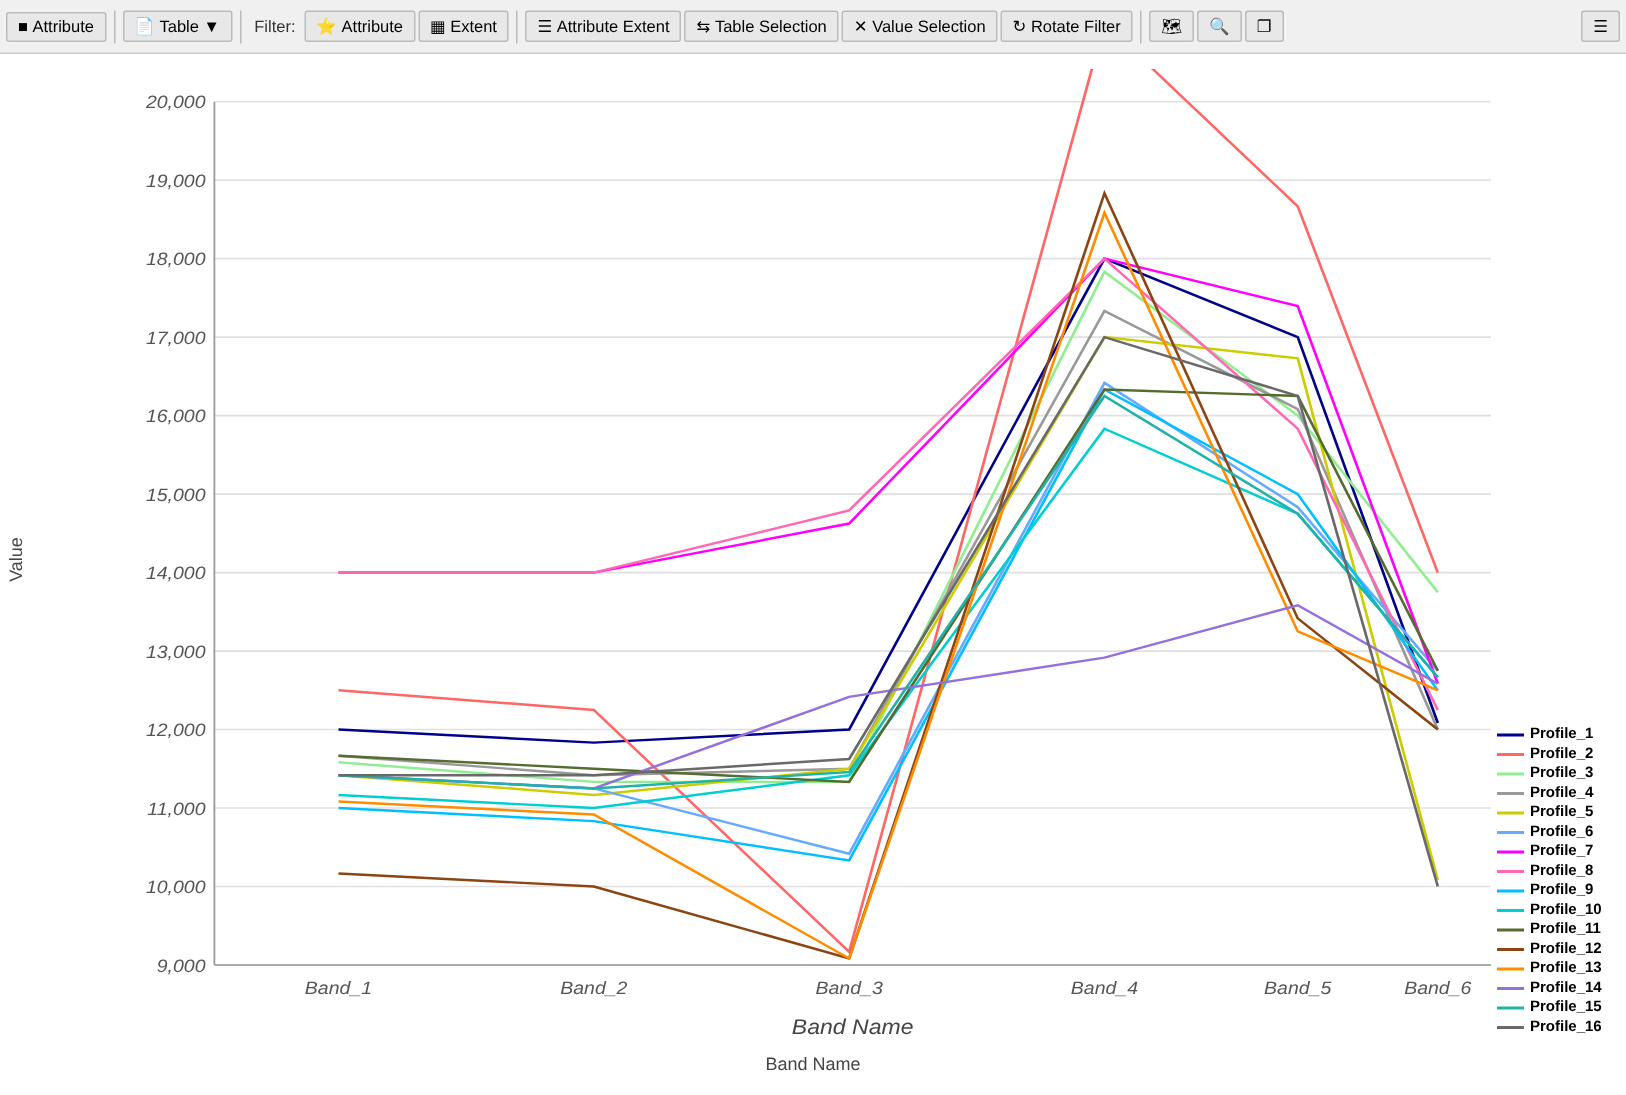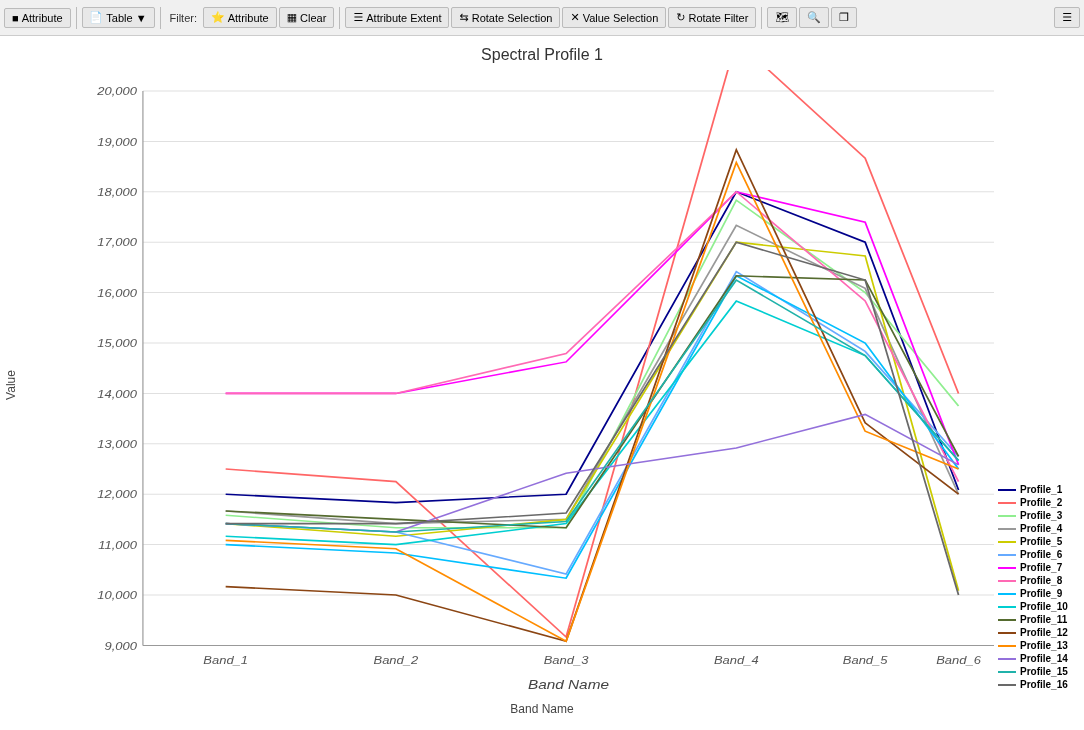--- a/index.html
+++ b/index.html
@@ -139,30 +139,30 @@
     <span>▼</span>
   </button>
   <div class="tb-separator"></div>
   <span class="tb-label">Filter:</span>
   <button class="tb-btn">
     <span>⭐</span>
     <span>Attribute</span>
   </button>
   <button class="tb-btn">
     <span>▦</span>
-    <span>Clear</span>
+    <span>Extent</span>
   </button>
   <div class="tb-separator"></div>
   <button class="tb-btn">
     <span>☰</span>
     <span>Attribute Extent</span>
   </button>
   <button class="tb-btn">
     <span>⇆</span>
-    <span>Rotate Selection</span>
+    <span>Table Selection</span>
   </button>
   <button class="tb-btn">
     <span>✕</span>
     <span>Value Selection</span>
   </button>
   <button class="tb-btn">
     <span>↻</span>
     <span>Rotate Filter</span>
   </button>
   <div class="tb-separator"></div>
@@ -175,21 +175,20 @@
   <button class="tb-btn">
     <span>❐</span>
   </button>
   <div style="flex:1"></div>
   <button class="tb-btn">
     <span>☰</span>
   </button>
 </div>
 
 <div id="chart-container">
-  <div id="chart-title">Spectral Profile 1</div>
 
   <div id="chart-body">
 
     <div id="y-label-container">
       <span id="y-label">Value</span>
     </div>
 
     <div id="y-axis-ticks">
     </div>
 

